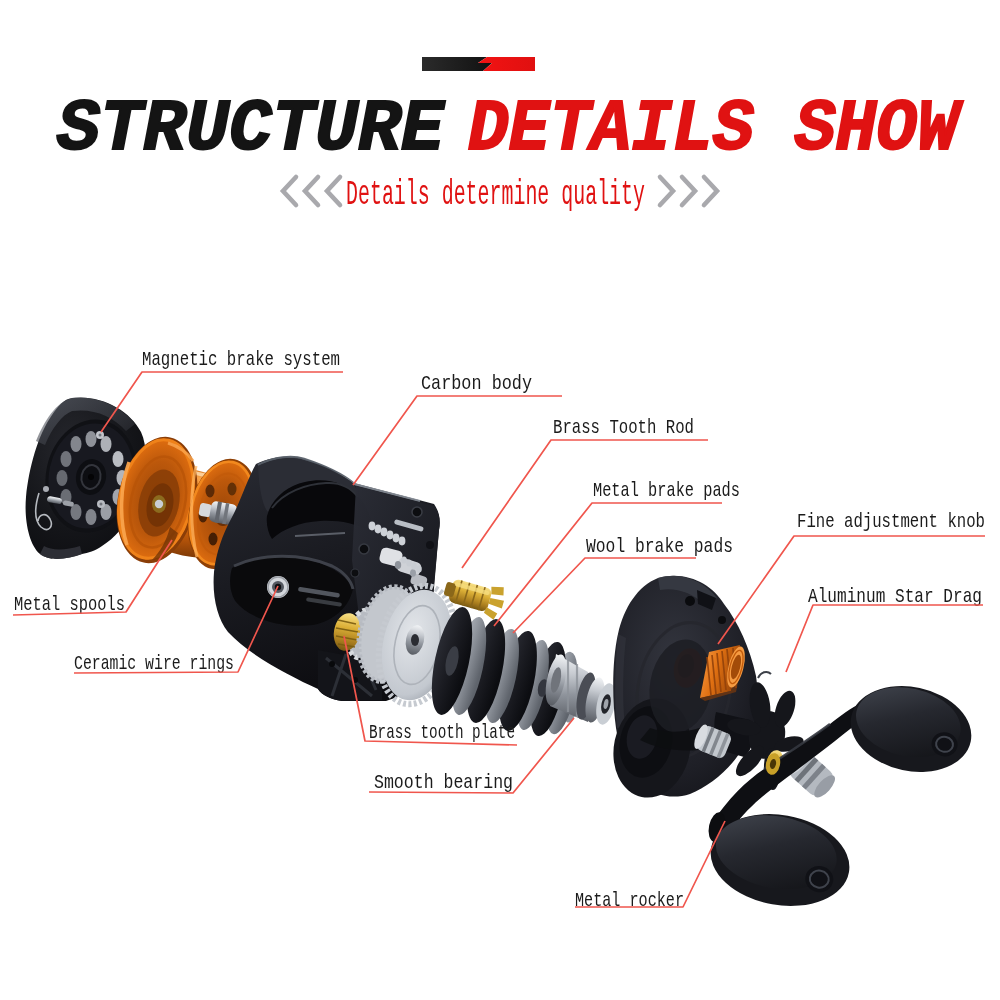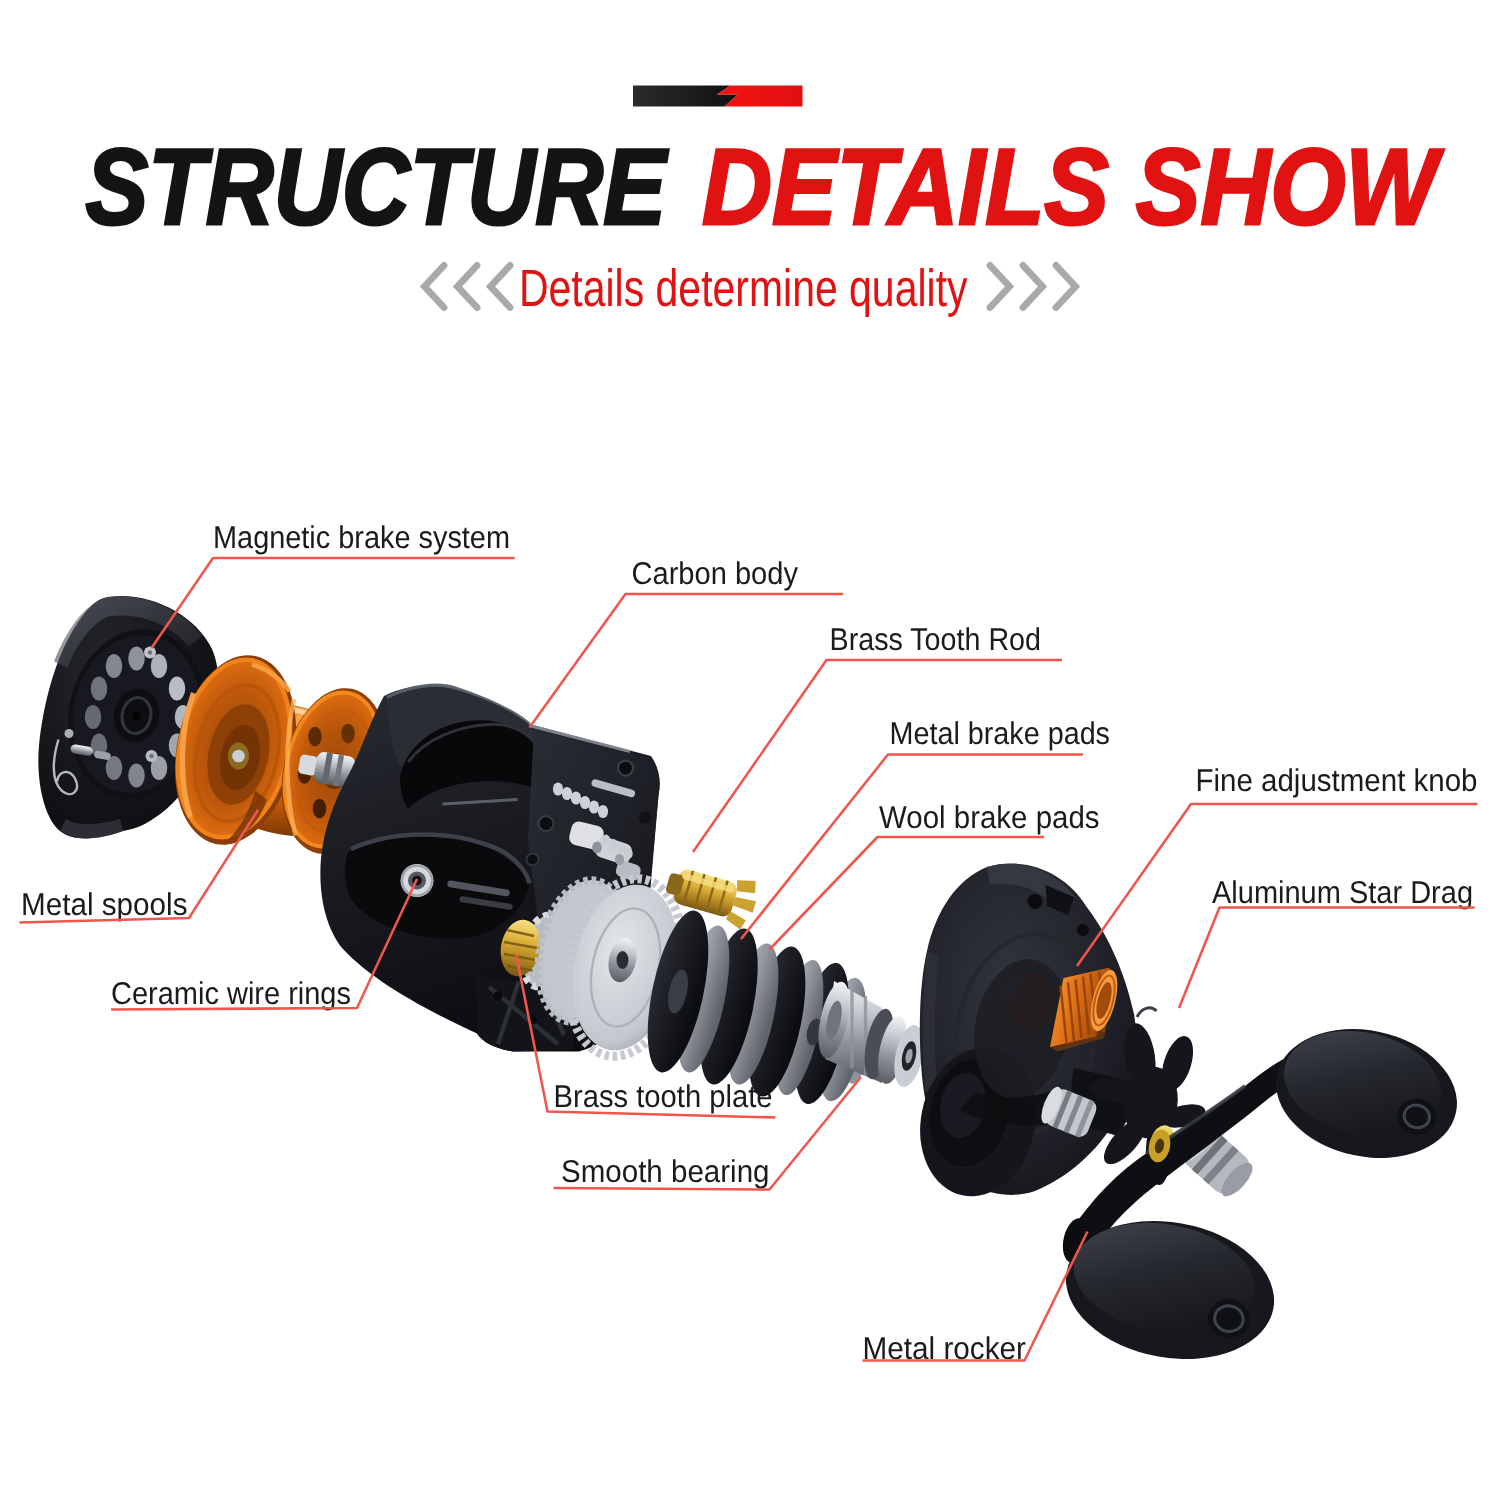--- a/index.html
+++ b/index.html
@@ -1,17 +1,17 @@
 <!DOCTYPE html>
 <html><head>
 <meta charset="utf-8">
 <style>
   html,body{margin:0;padding:0;background:#ffffff;}
   #stage{position:relative;width:1000px;height:1000px;background:#fff;overflow:hidden;
-         font-family:Liberation Sans, sans-serif;}
+         font-family:Liberation Mono, monospace;}
   svg{position:absolute;left:0;top:0;}
 </style>
 </head>
 <body>
 <div id="stage">
 <svg id="art" width="1000" height="1000" viewBox="0 0 1000 1000">
   <defs>
     <linearGradient id="barblack" x1="0" y1="0" x2="1" y2="0">
       <stop offset="0" stop-color="#2b2b2b"></stop>
           <stop offset="1" stop-color="#111"></stop>

